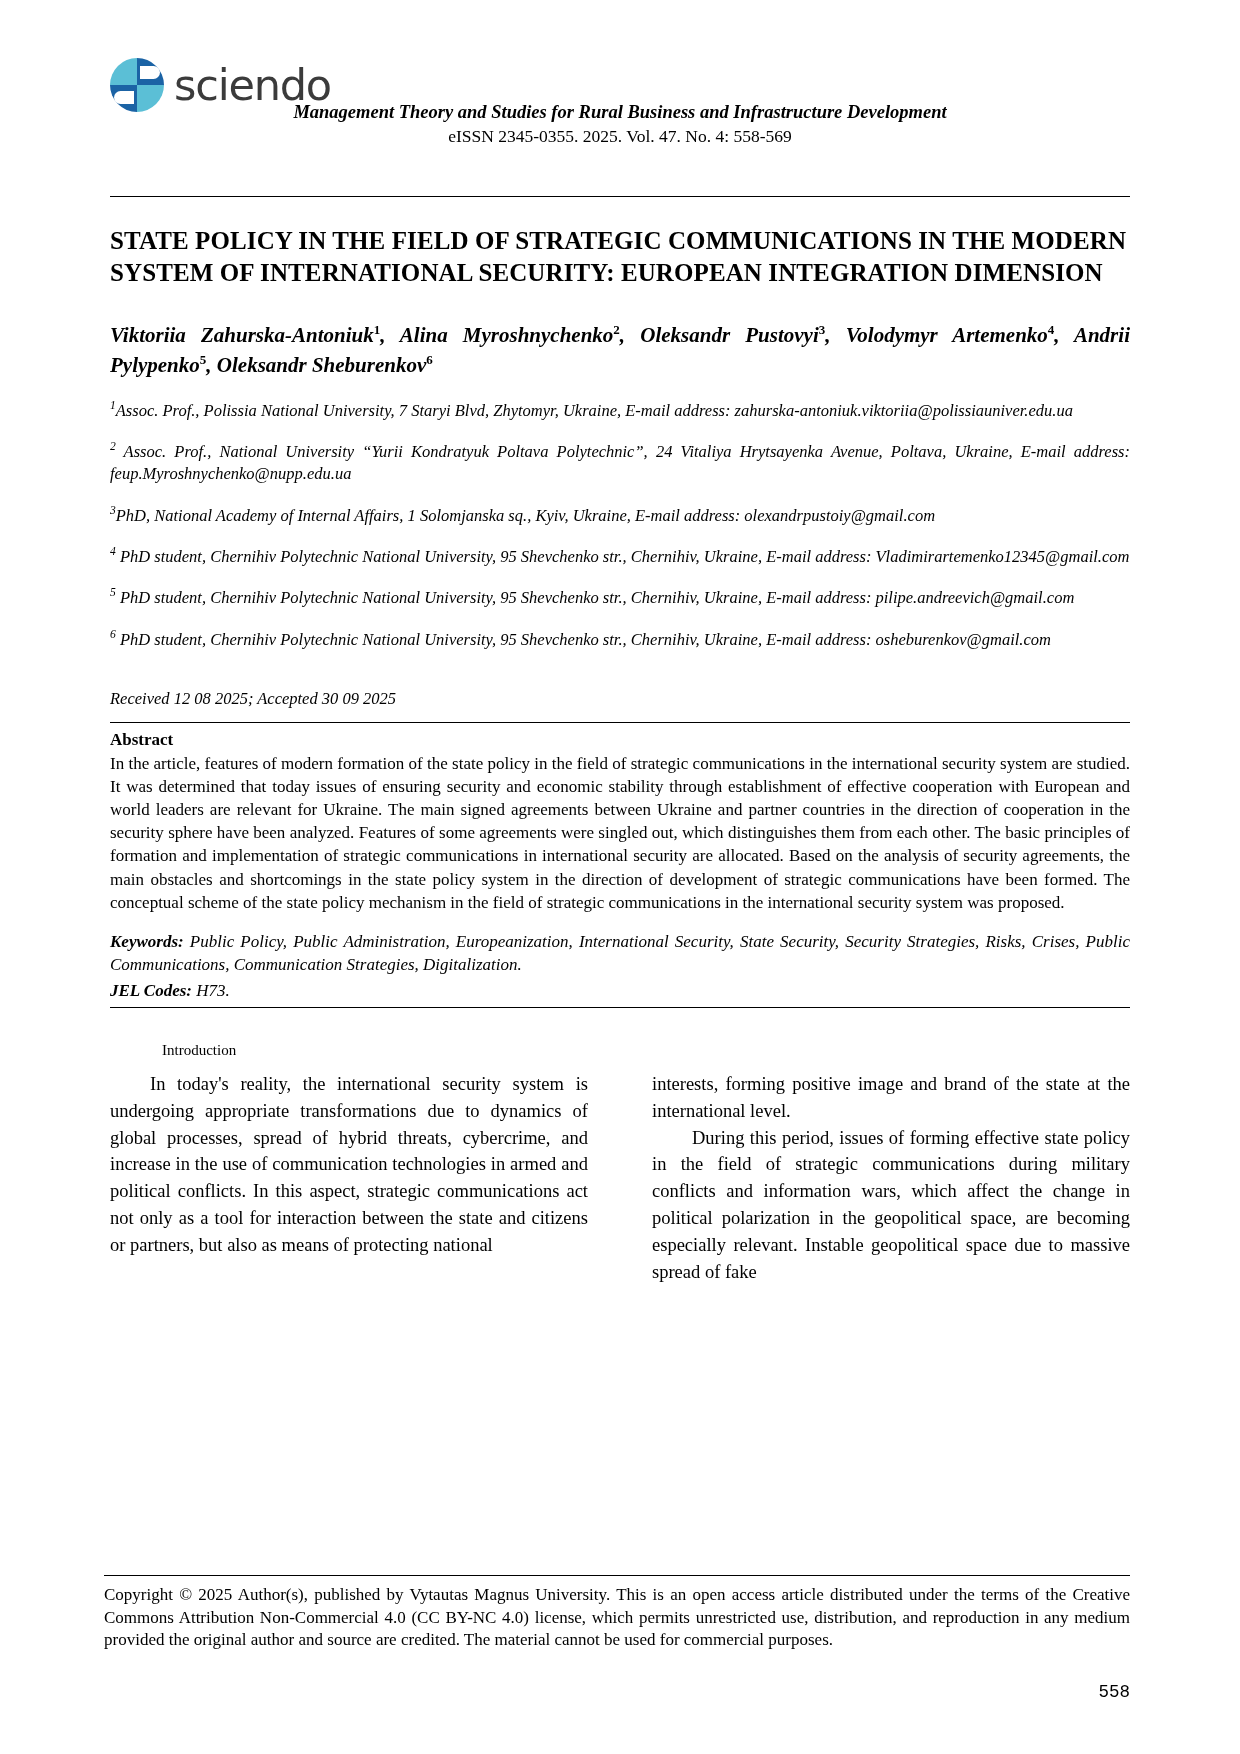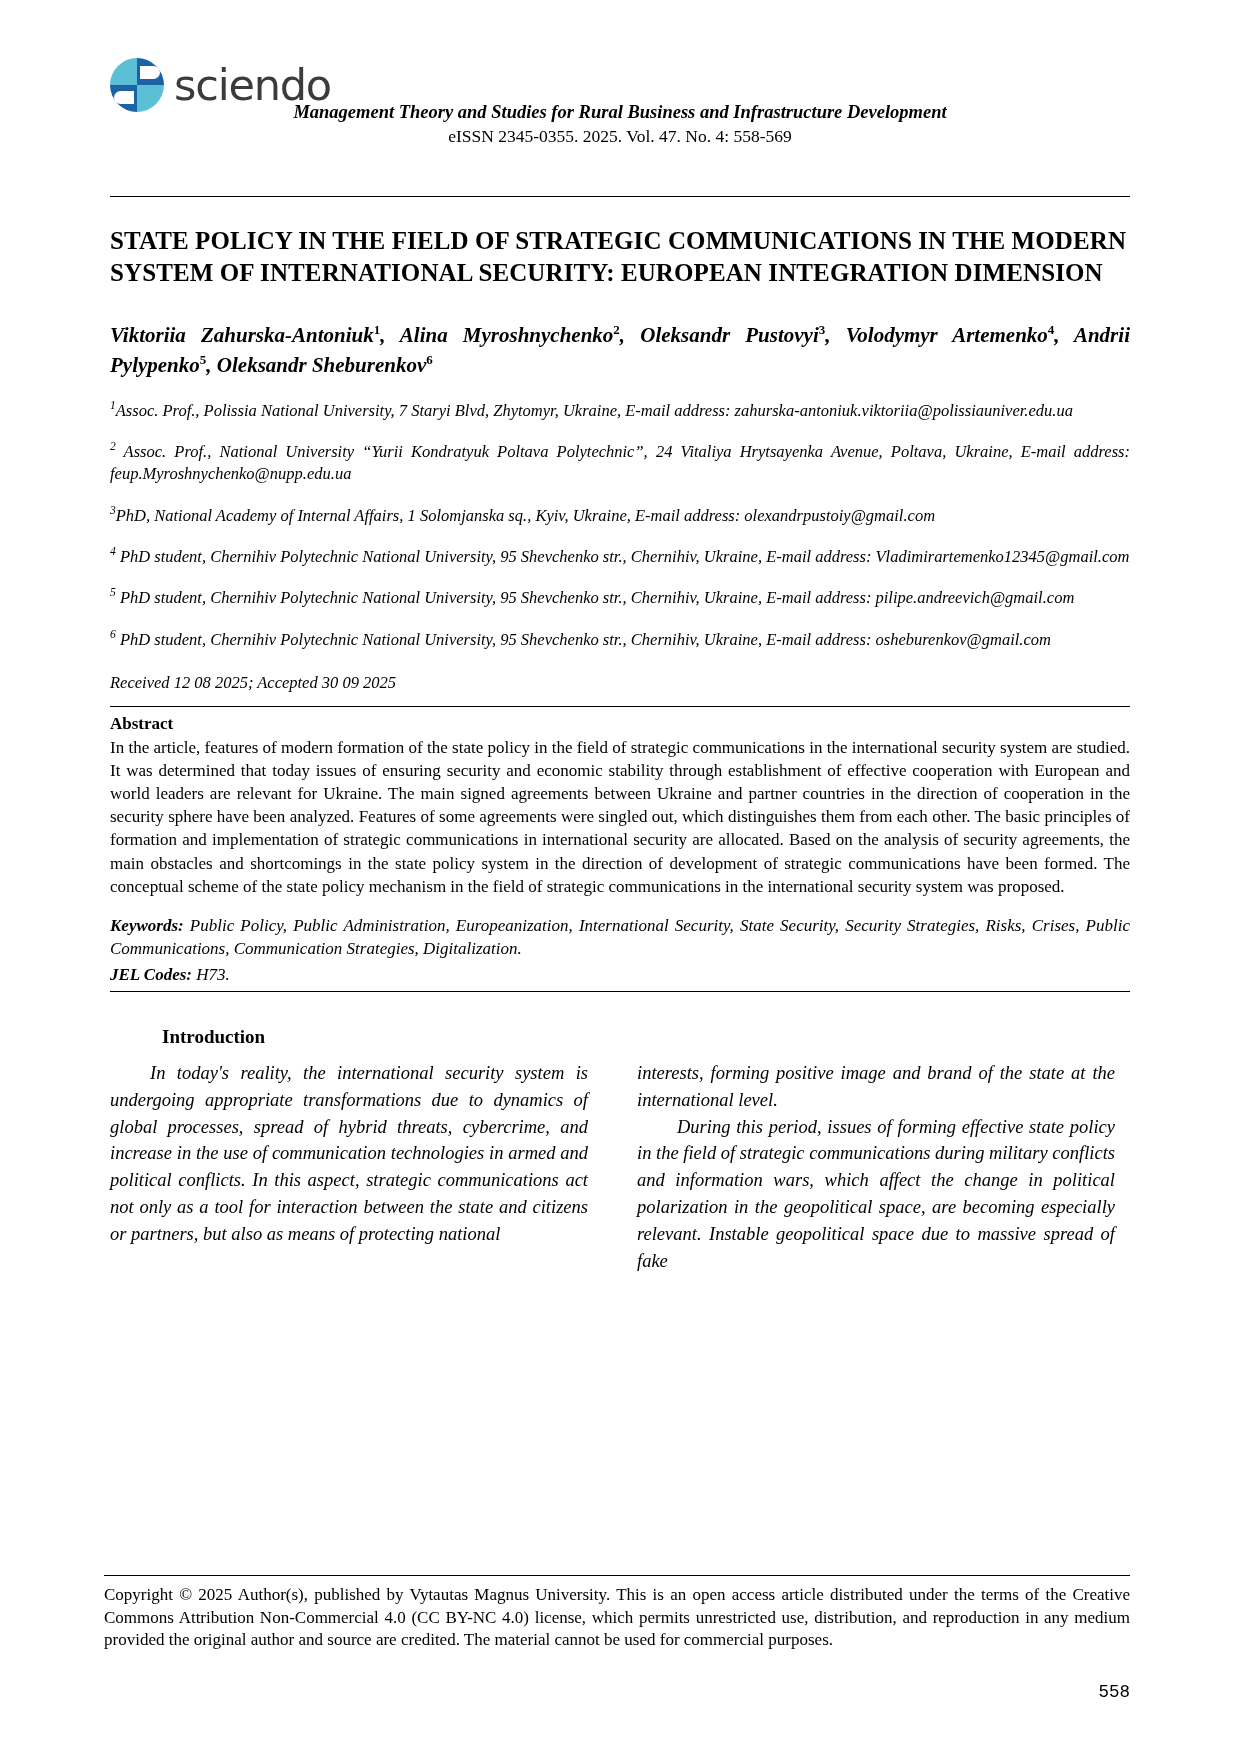--- a/index.html
+++ b/index.html
@@ -134,21 +134,21 @@
     font-style: italic;
     line-height: 1.38;
     text-align: justify;
     margin-top: 17px;
   }
   .affil sup { font-size: 11.5px; font-style: italic; }
 
   .received {
     font-size: 16.5px;
     font-style: italic;
-    margin-top: 22px;
+    margin-top: 38px;
   }
 
   
   .abs-rule-top {
     border-top: 1.2px solid #000;
     margin-top: 13px;
   }
   .abstract-head {
     font-size: 17px;
     font-weight: bold;
@@ -174,30 +174,29 @@
     margin-top: 5px;
   }
   .jel b { font-weight: bold; }
   .abs-rule-bot {
     border-top: 1.2px solid #000;
     margin-top: 6px;
   }
 
   
   .section-head {
-    font-size: 19px;
-    font-weight: bold;
+    font-size: 15px;
+    font-weight: normal;
     margin-top: 34px;
     margin-left: 52px;
   }
   .columns {
     display: flex;
-    gap: 49px;
+    gap: 64px;
     margin-top: 12px;
-    font-style: italic;
   }
   .col {
     width: 478px;
     font-size: 18.5px;
     line-height: 1.45;
     text-align: justify;
   }
   .col p { margin: 0; text-indent: 40px; }
 
   

